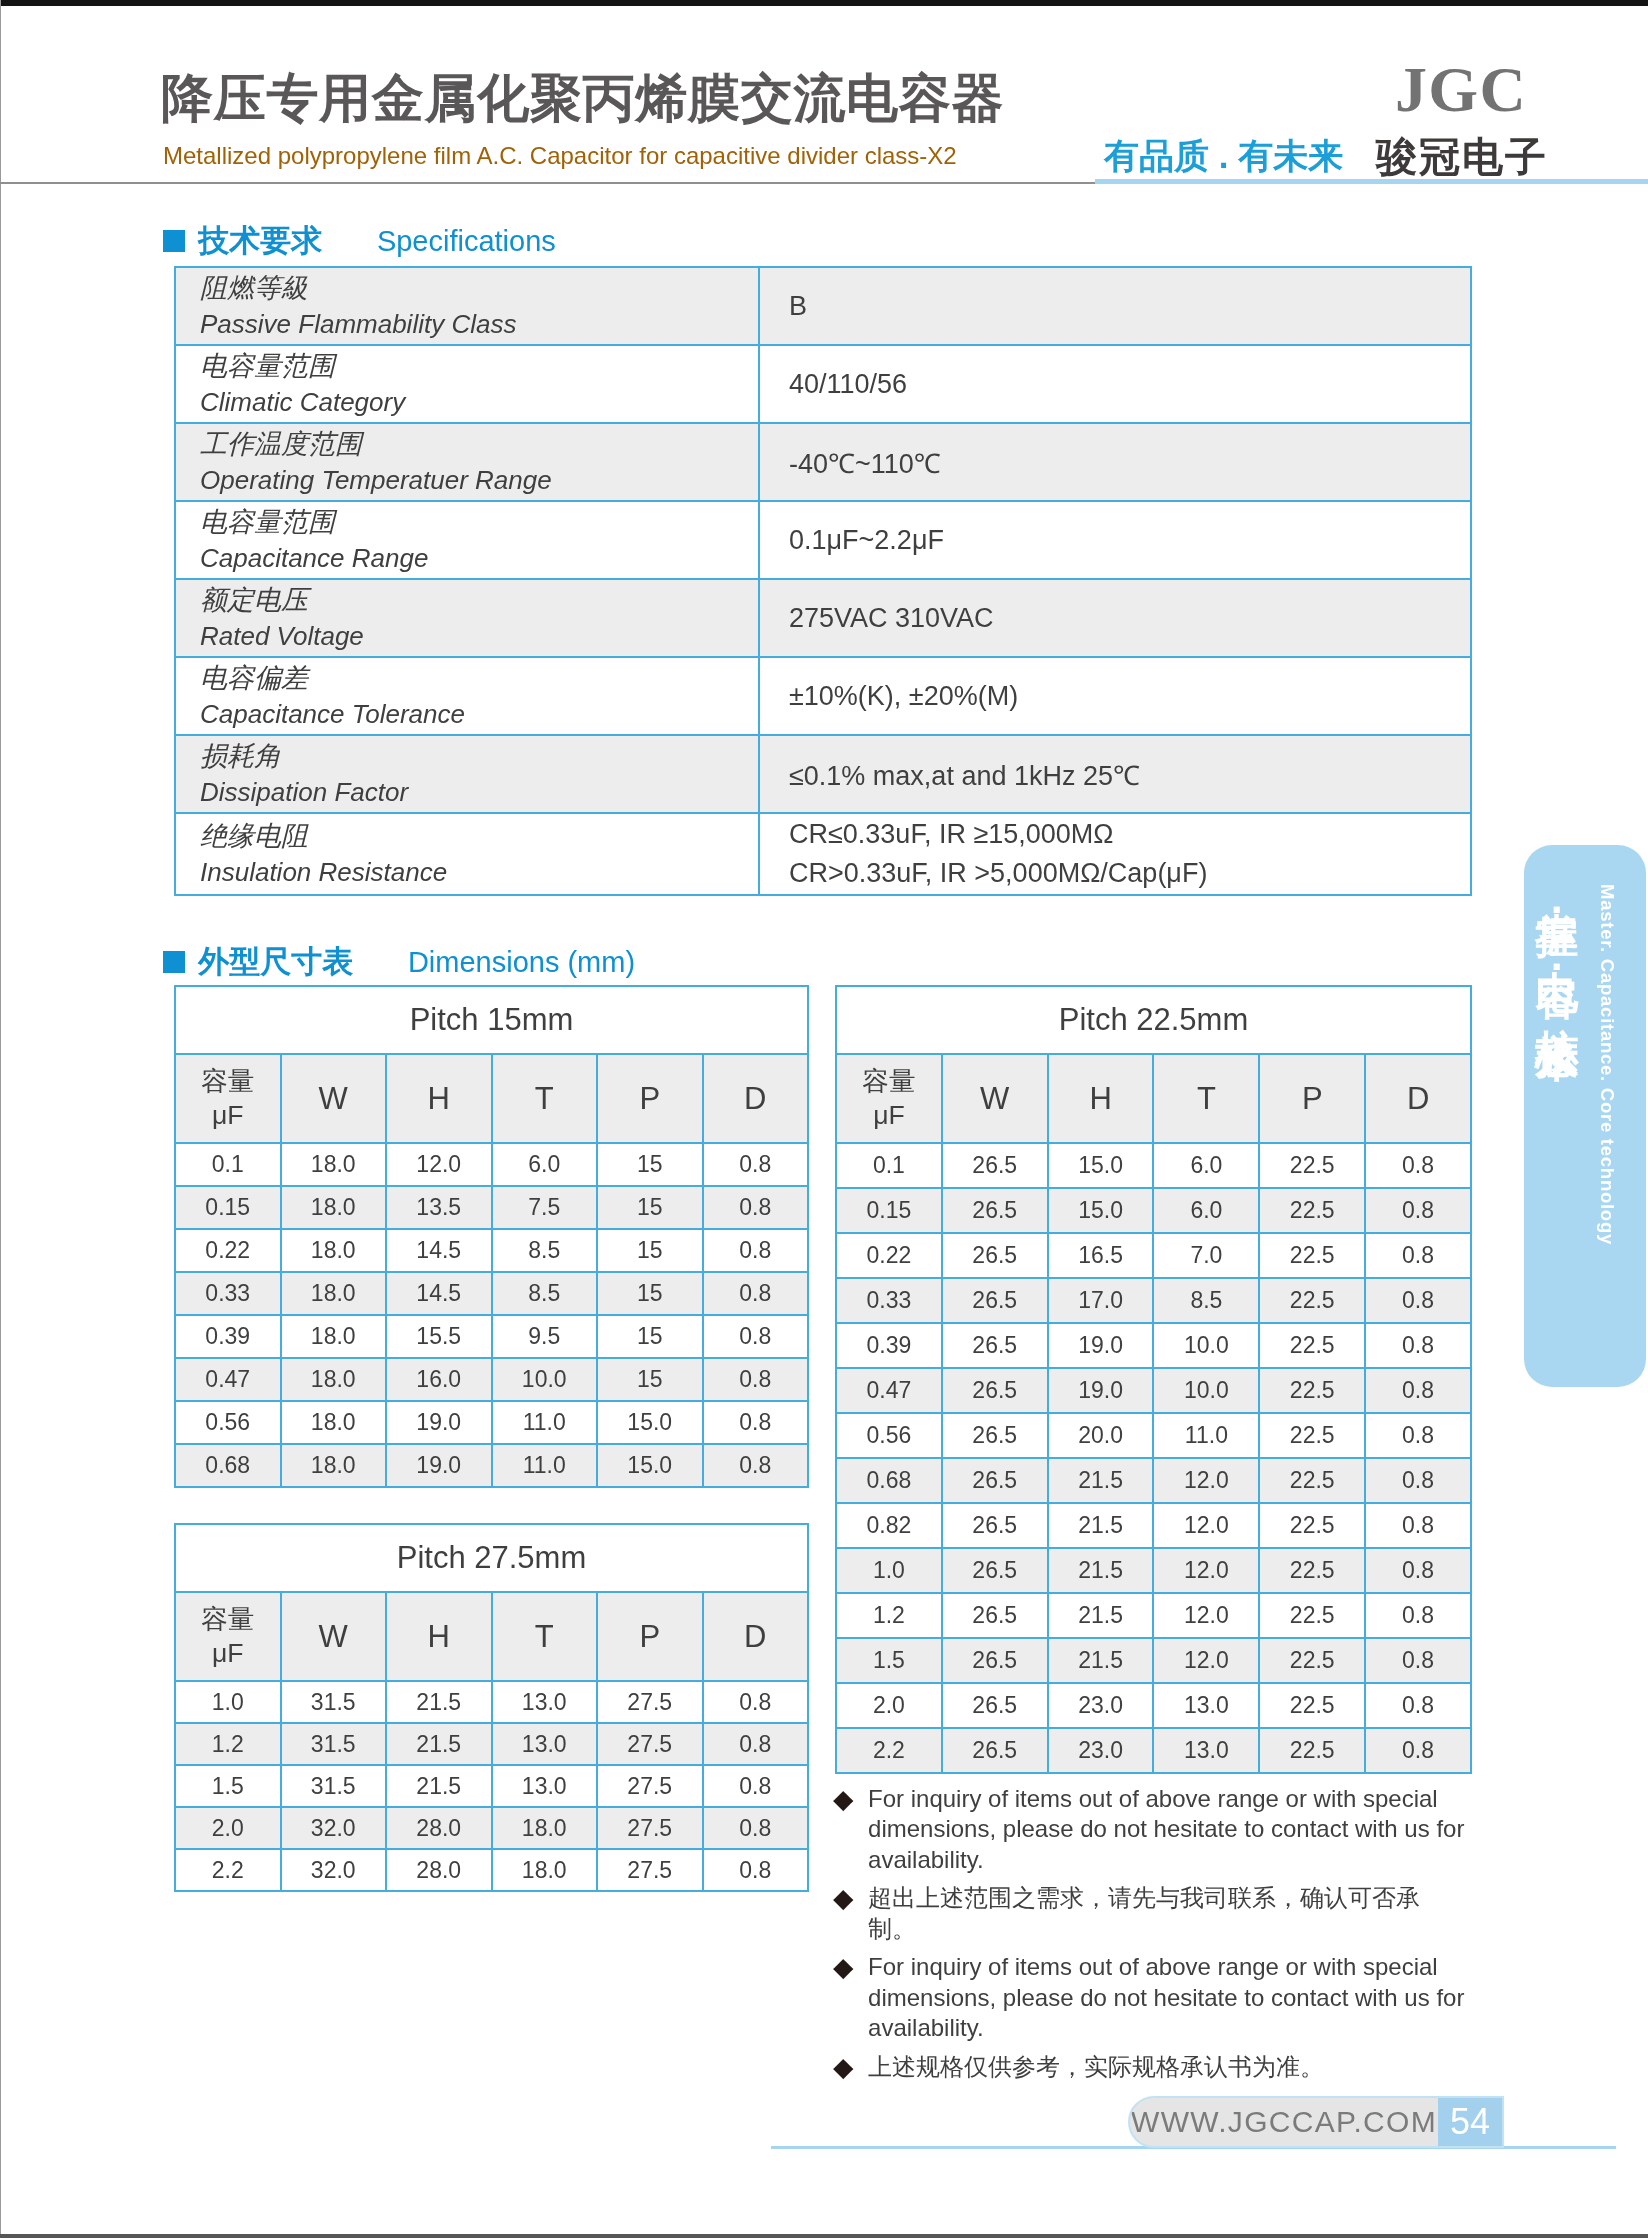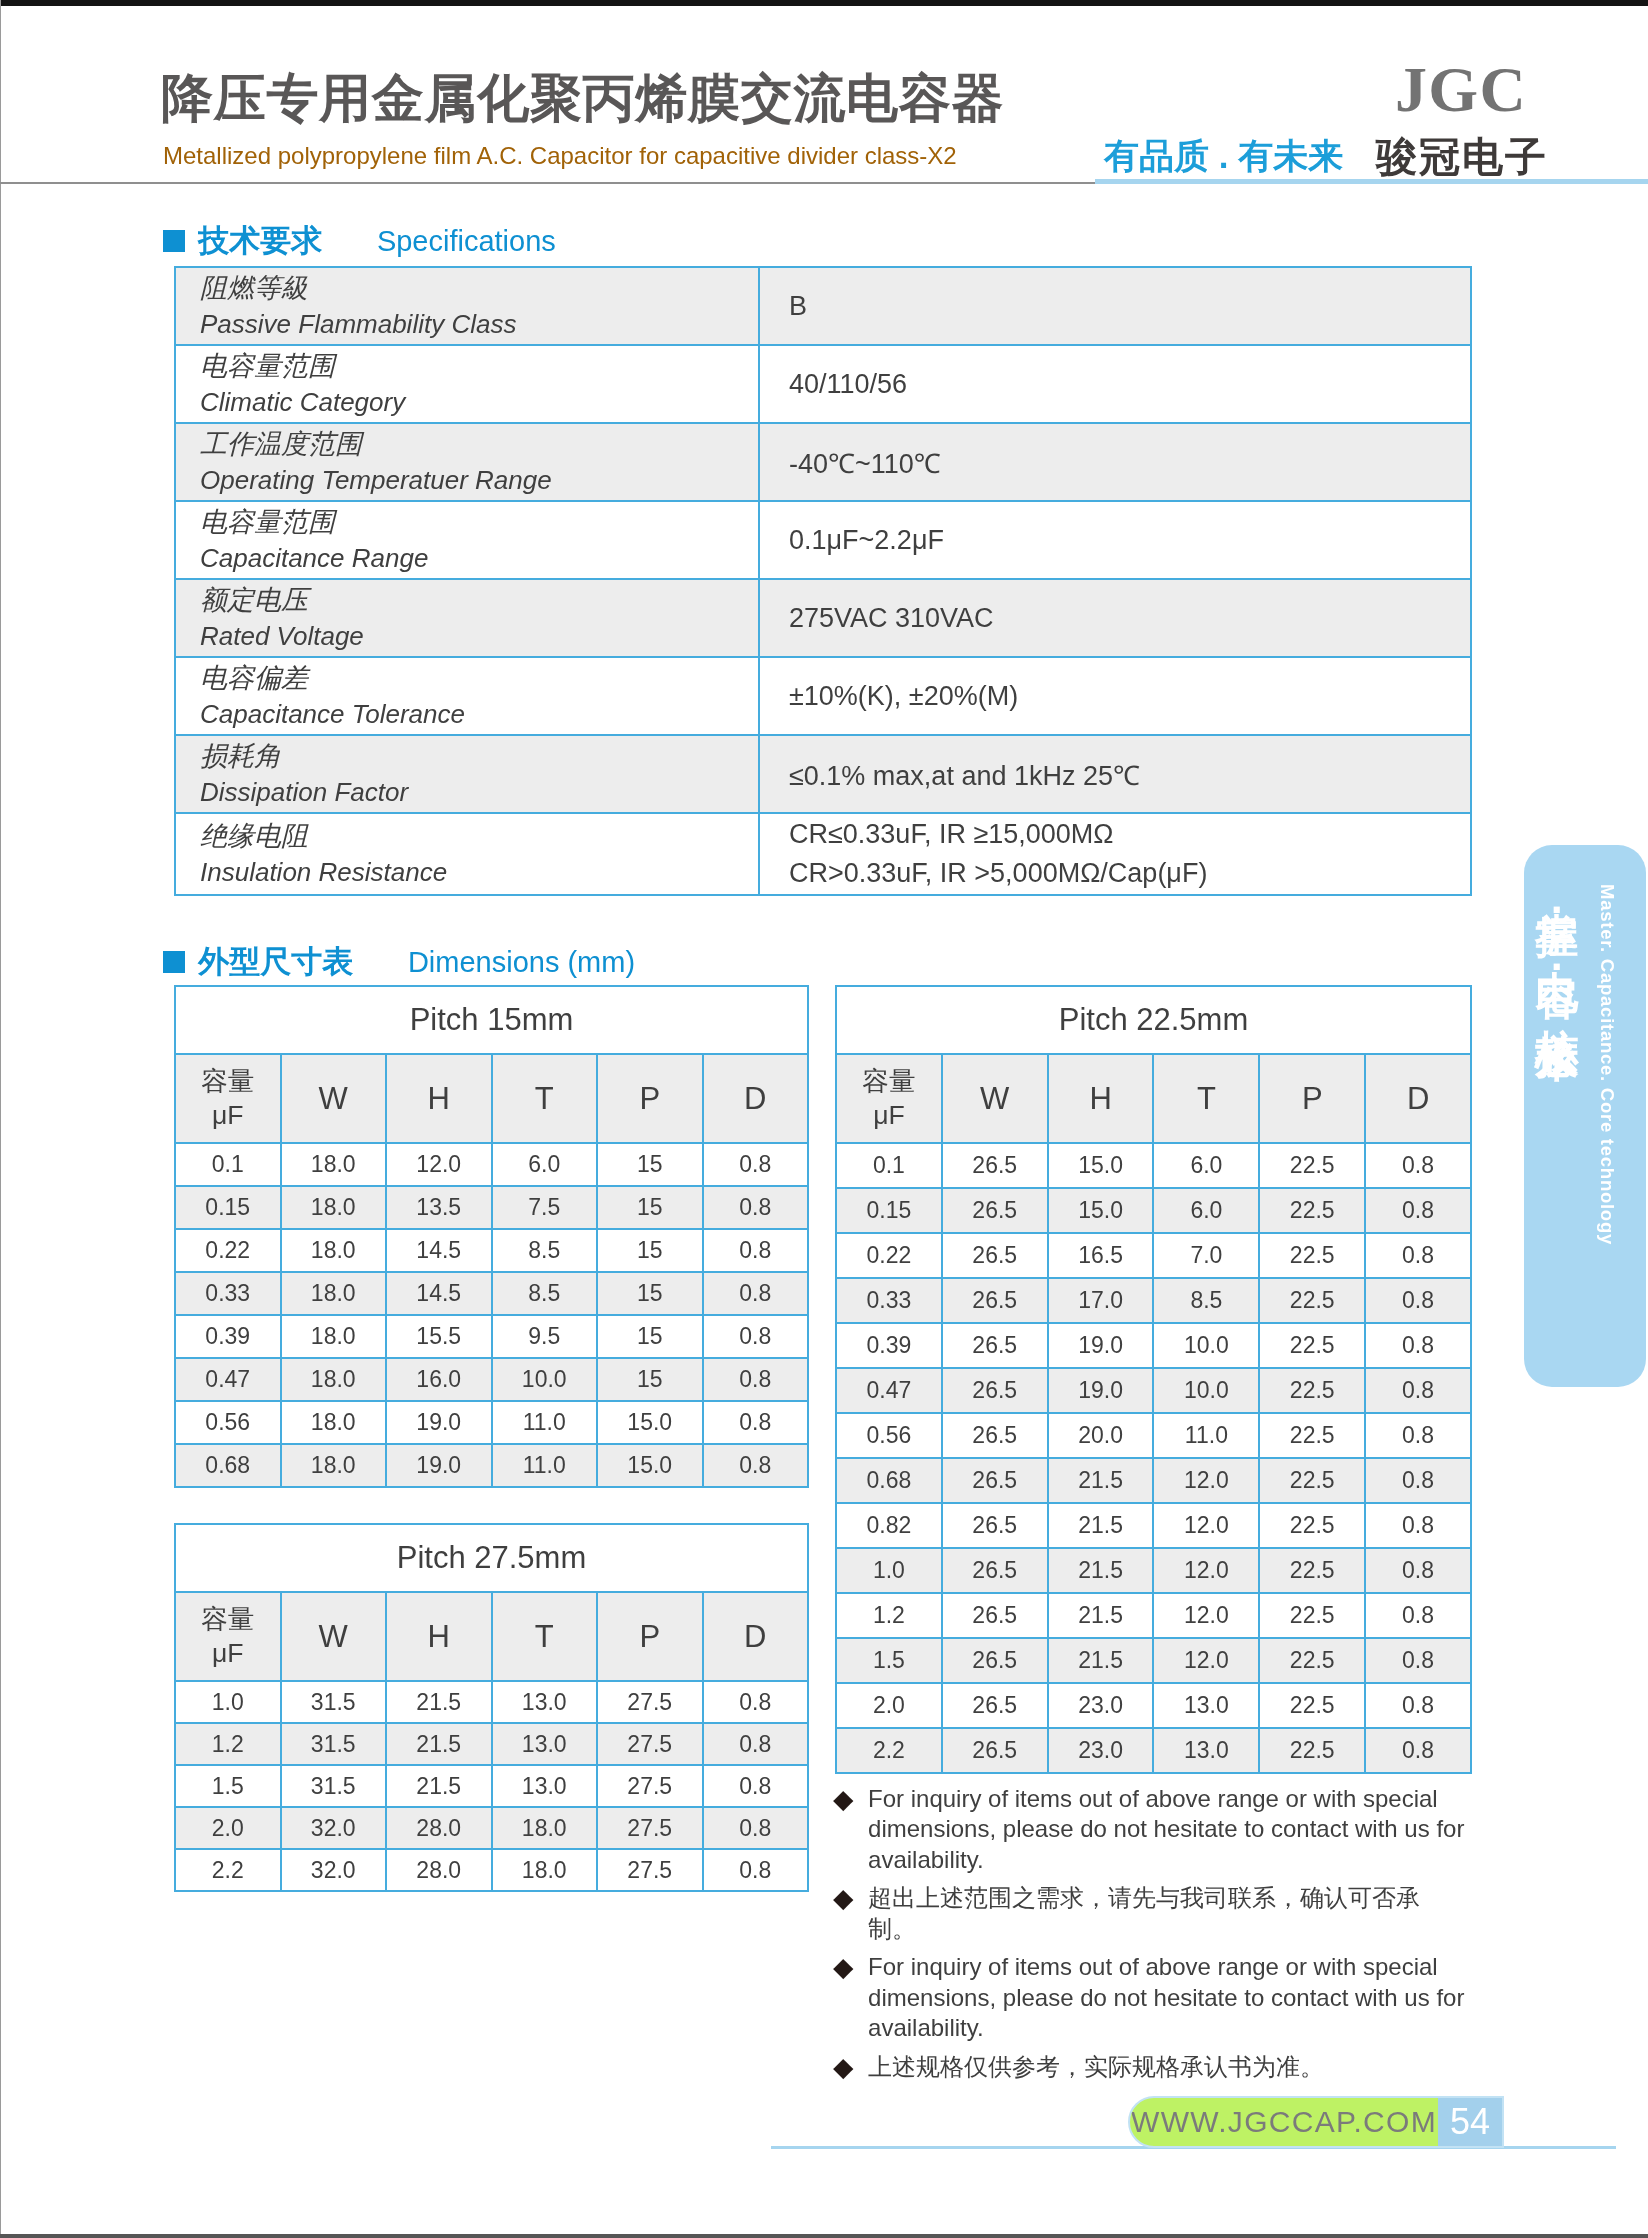--- a/index.html
+++ b/index.html
@@ -68,21 +68,21 @@
   .note .diamond{flex:0 0 auto;font-size:26.6px;line-height:1.15;color:#231815;margin-right:14.6px;}
   .note .note-text{font-size:24px;line-height:1.27;color:#3F3F3F;max-width:598px;}
 
   
   .sidebar-tab{position:absolute;left:1524px;top:845px;width:122px;height:542px;background:#A9D7F2;border-radius:28px;}
   .sidebar-cn{position:absolute;left:1536px;top:878px;writing-mode:vertical-rl;text-orientation:upright;font-size:43px;font-weight:bold;color:#ffffff;letter-spacing:3.3px;line-height:1;}
   .sidebar-en{position:absolute;left:1597px;top:884px;writing-mode:vertical-rl;font-size:18.6px;font-weight:bold;color:#ffffff;letter-spacing:0.7px;line-height:1;}
 
   
   .footer-line{position:absolute;left:771px;top:2146px;width:845px;height:2.7px;background:#A6D5EF;}
-  .footer-pill{position:absolute;left:1128px;top:2096px;width:376px;height:52px;background:#bef264;border:2px solid #C2E2F4;border-radius:30px 0 0 30px;box-sizing:border-box;display:flex;align-items:center;overflow:hidden;}
+  .footer-pill{position:absolute;left:1128px;top:2096px;width:376px;height:52px;background:#e5e5e5;border:2px solid #C2E2F4;border-radius:30px 0 0 30px;box-sizing:border-box;display:flex;align-items:center;overflow:hidden;}
   .footer-url{flex:1;text-align:center;font-size:30px;color:#7b7b7b;letter-spacing:1.3px;}
   .footer-page{flex:0 0 64px;height:100%;background:#A3D0EC;color:#ffffff;font-size:36px;display:flex;align-items:center;justify-content:center;}
 </style>
 </head>
 <body>
 
 <div class="edge-top"></div>
 <div class="edge-left"></div>
 <div class="edge-right"></div>
 <div class="edge-bottom"></div>

